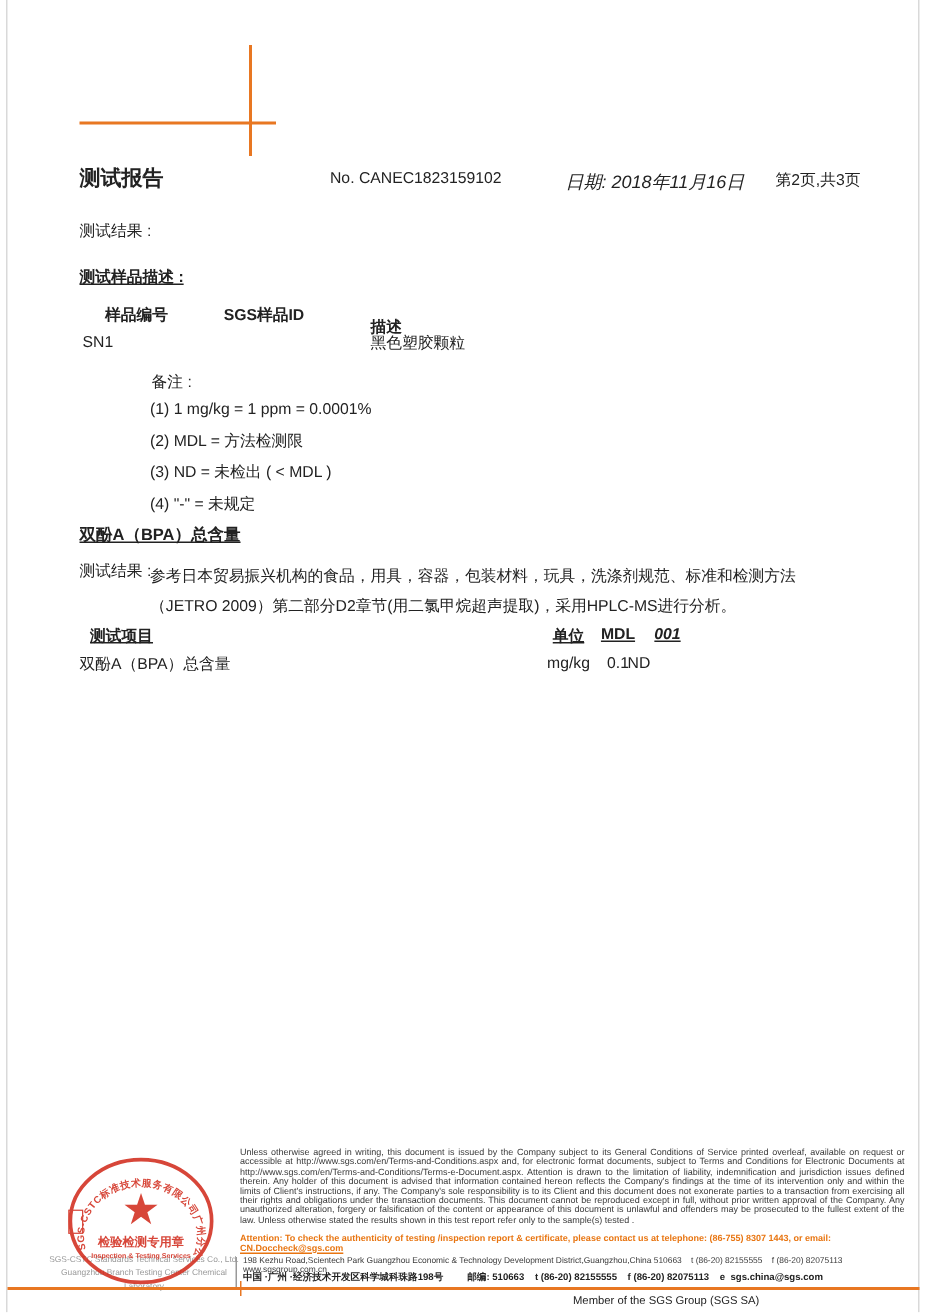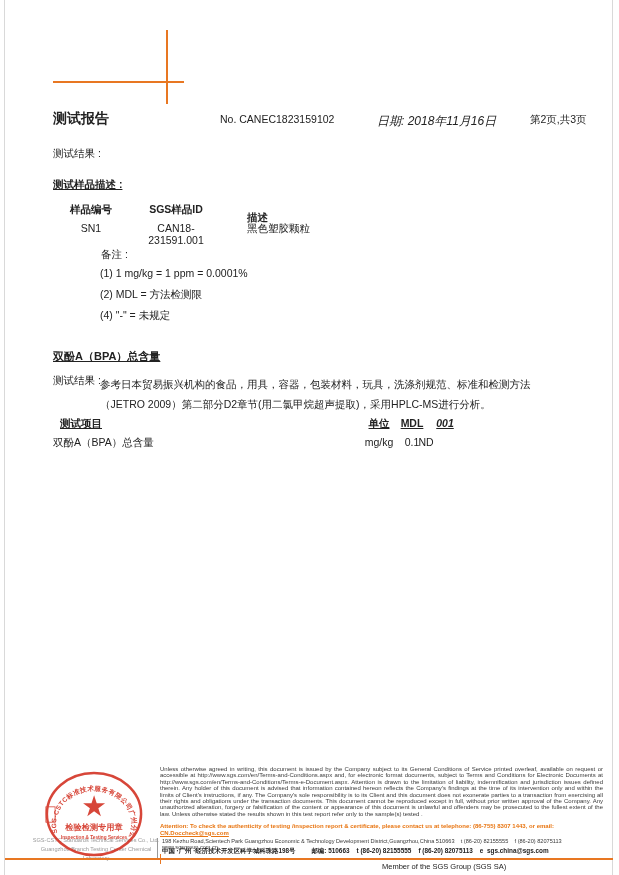--- a/index.html
+++ b/index.html
@@ -17,34 +17,34 @@
   
   .logo-text { left:76px; top:33px; font-size:49px; font-weight:900; letter-spacing:-3px;
                color:#8d8d8d; line-height:1; font-family:"Liberation Sans",sans-serif; }
   .logo-hline { left:53px; top:81px; width:131px; height:2px; background:#e87722; }
   .logo-vline { left:166px; top:30px; width:2px; height:74px; background:#e87722; }
 
   
   .doc-title { left:53px; top:110px; font-size:14px; font-weight:bold; }
   .report-no { left:220px; top:113px; font-size:10.5px; }
   .report-date { left:377px; top:113px; font-size:12px;font-style:italic; }
-  .page-info { left:530px; top:113px; font-size:10.5px; }
+  .page-info { left:517px; top:113px; font-size:10.5px; }
 
   .body-text { font-size:10.5px; }
   .bold { font-weight:bold; }
   .uline { text-decoration:underline; }
 
   .results-label { left:53px; top:147px; }
   .sample-desc-label { left:53px; top:178px; }
 
   
   .st-h1 { left:55px;  top:203px; width:72px;  text-align:center; font-weight:bold; }
   .st-h2 { left:130px; top:203px; width:92px;  text-align:center; font-weight:bold; }
   .st-h3 { left:247px; top:186px; font-weight:bold;margin-top:25px; }
-  .st-c1 { left:55px;  top:222px; width:72px;  text-align:center; }
+  .st-c1 { left:55px;  top:222px; width:72px;  }
   .st-c2 { left:130px; top:222px; width:92px;  text-align:center; }
   .st-c3 { left:247px; top:222px; }
 
   .notes-label { left:53px; top:248px;margin-left:48px; }
   .notes-list { left:100px; top:263px; line-height:21px; }
 
   .bpa-heading { left:53px; top:349px; font-size:11px; font-weight:bold; text-decoration:underline; }
   .method-label { left:53px; top:374px; }
   .method-text { left:100px; top:374px; width:444px; line-height:20px; }
 
@@ -92,27 +92,27 @@
   <div class="abs report-date">日期: 2018年11月16日</div>
   <div class="abs page-info">第2页,共3页</div>
 
   <div class="abs body-text results-label">测试结果 :</div>
   <div class="abs body-text bold uline sample-desc-label">测试样品描述 :</div>
 
   <div class="abs body-text st-h1">样品编号</div>
   <div class="abs body-text st-h2">SGS样品ID</div>
   <div class="abs body-text st-h3">描述</div>
   <div class="abs body-text st-c1">SN1</div>
-  <div class="abs body-text st-c2">CAN18-231591.001</div>
   <div class="abs body-text st-c3">黑色塑胶颗粒</div>
 
   <div class="abs body-text notes-label">备注 :</div>
   <div class="abs body-text notes-list">
     <div>(1) 1 mg/kg = 1 ppm = 0.0001%</div>
     <div>(2) MDL = 方法检测限</div>
+    <div>(3) ND = 未检出 ( &lt; MDL )</div>
     <div>(4) "-" = 未规定</div>
   </div>
 
   <div class="abs bpa-heading">双酚A（BPA）总含量</div>
   <div class="abs body-text method-label">测试结果 :</div>
   <div class="abs body-text method-text">参考日本贸易振兴机构的食品，用具，容器，包装材料，玩具，洗涤剂规范、标准和检测方法（JETRO 2009）第二部分D2章节(用二氯甲烷超声提取)，采用HPLC-MS进行分析。</div>
 
   <div class="abs body-text rt-h-item">测试项目</div>
   <div class="abs body-text rt-h-unit">单位</div>
   <div class="abs body-text rt-h-mdl">MDL</div>

